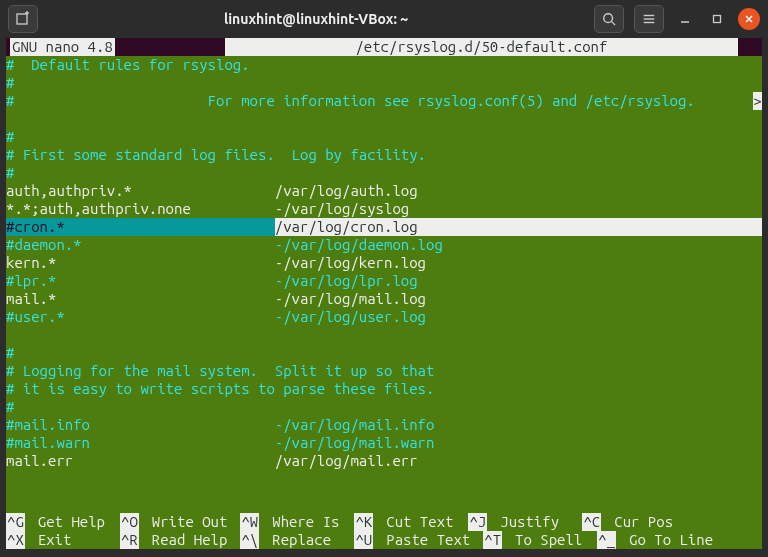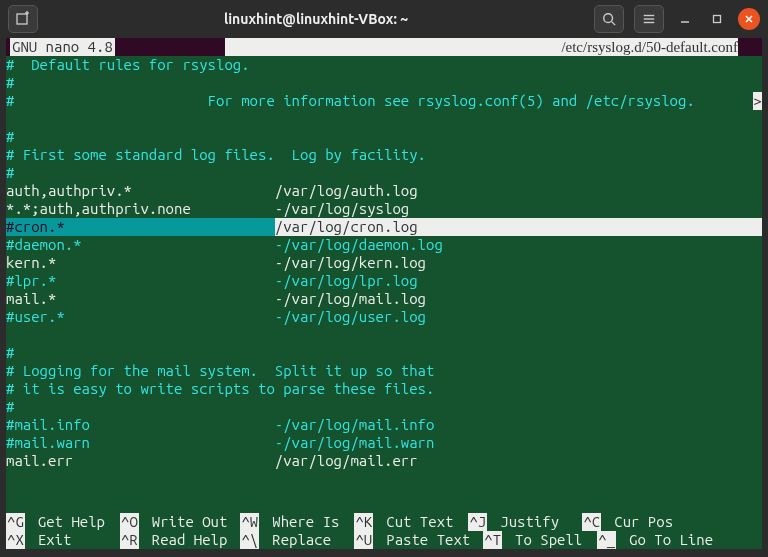--- a/index.html
+++ b/index.html
@@ -69,44 +69,43 @@
       color: #ddd;
     }
     .window-ctl.close {
       background: #e95420;
       color: #fff;
     }
     .terminal {
       width: 756px;
       height: 511px;
       margin: 0 2px 6px 6px;
-      background: #14532d;
+      background: #4d7c0f;
       font-size: 15px;
       line-height: 1.2;
       position: relative;
     }
     .editor-header {
       background: #300a24;
       color: #fff;
       display: flex;
       padding: 0 4px;
       height: 18px;
       align-items: center;
     }
     .editor-header .app {
       background: #eeeeec;
       color: #2e3436;
       padding: 0 2px;
     }
     .editor-header .file {
       flex: 1;
-      text-align: right;
-      background: #eeeeec;
-      color: #2e3436;
-      font-family: Liberation Serif, serif;
+      text-align: center;
+      background: #eeeeec;
+      color: #2e3436;
     }
     .editor-header .spacer1 {
       width: 110px;
       background: #eeeeec;
     }
     .editor-header .spacer2 {
       width: 20px;
       background: #eeeeec;
     }
     .editor-body {

